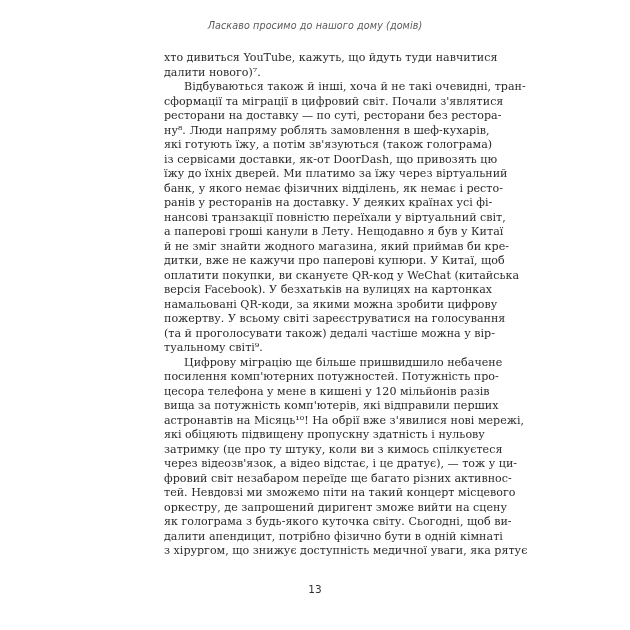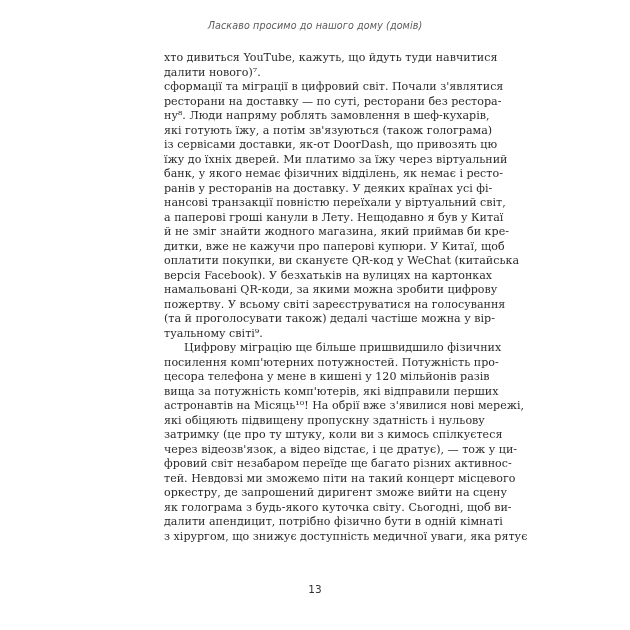--- a/index.html
+++ b/index.html
@@ -24,39 +24,40 @@
   }
 </style>
 </head>
 <body>
 
 <div class="page">
   <div class="running-head">Ласкаво просимо до нашого дому (домів)</div>
   <div class="body-text" id="body-text">
       <span class="line">хто дивиться YouTube, кажуть, що йдуть туди навчитися</span>
       <span class="line last">далити нового)⁷.</span>
+      <span class="line indent">Відбуваються також й інші, хоча й не такі очевидні, тран-</span>
       <span class="line">сформації та міграції в цифровий світ. Почали з'являтися</span>
       <span class="line">ресторани на доставку — по суті, ресторани без ресторa-</span>
       <span class="line">ну⁸. Люди напряму роблять замовлення в шеф-кухарів,</span>
       <span class="line">які готують їжу, а потім зв'язуються (також голограма)</span>
       <span class="line">із сервісами доставки, як-от DoorDash, що привозять цю</span>
       <span class="line">їжу до їхніх дверей. Ми платимо за їжу через віртуальний</span>
       <span class="line">банк, у якого немає фізичних відділень, як немає і ресто-</span>
       <span class="line">ранів у ресторанів на доставку. У деяких країнах усі фі-</span>
       <span class="line">нансові транзакції повністю переїхали у віртуальний світ,</span>
       <span class="line">а паперові гроші канули в Лету. Нещодавно я був у Китаї</span>
       <span class="line">й не зміг знайти жодного магазина, який приймав би кре-</span>
       <span class="line">дитки, вже не кажучи про паперові купюри. У Китаї, щоб</span>
       <span class="line">оплатити покупки, ви скануєте QR-код у WeChat (китайська</span>
       <span class="line">версія Facebook). У безхатьків на вулицях на картонках</span>
       <span class="line">намальовані QR-коди, за якими можна зробити цифрову</span>
       <span class="line">пожертву. У всьому світі зареєструватися на голосування</span>
       <span class="line">(та й проголосувати також) дедалі частіше можна у вір-</span>
       <span class="line last">туальному світі⁹.</span>
-      <span class="line indent">Цифрову міграцію ще більше пришвидшило фізичних</span>
+      <span class="line indent">Цифрову міграцію ще більше пришвидшило небачене</span>
       <span class="line">посилення комп'ютерних потужностей. Потужність про-</span>
       <span class="line">цесора телефона у мене в кишені у 120 мільйонів разів</span>
       <span class="line">вища за потужність комп'ютерів, які відправили перших</span>
       <span class="line">астронавтів на Місяць¹⁰! На обрії вже з'явилися нові мережі,</span>
       <span class="line">які обіцяють підвищену пропускну здатність і нульову</span>
       <span class="line">затримку (це про ту штуку, коли ви з кимось спілкуєтеся</span>
       <span class="line">через відеозв'язок, а відео відстає, і це дратує), — тож у ци-</span>
       <span class="line">фровий світ незабаром переїде ще багато різних активнос-</span>
       <span class="line">тей. Невдовзі ми зможемо піти на такий концерт місцевого</span>
       <span class="line">оркестру, де запрошений диригент зможе вийти на сцену</span>

